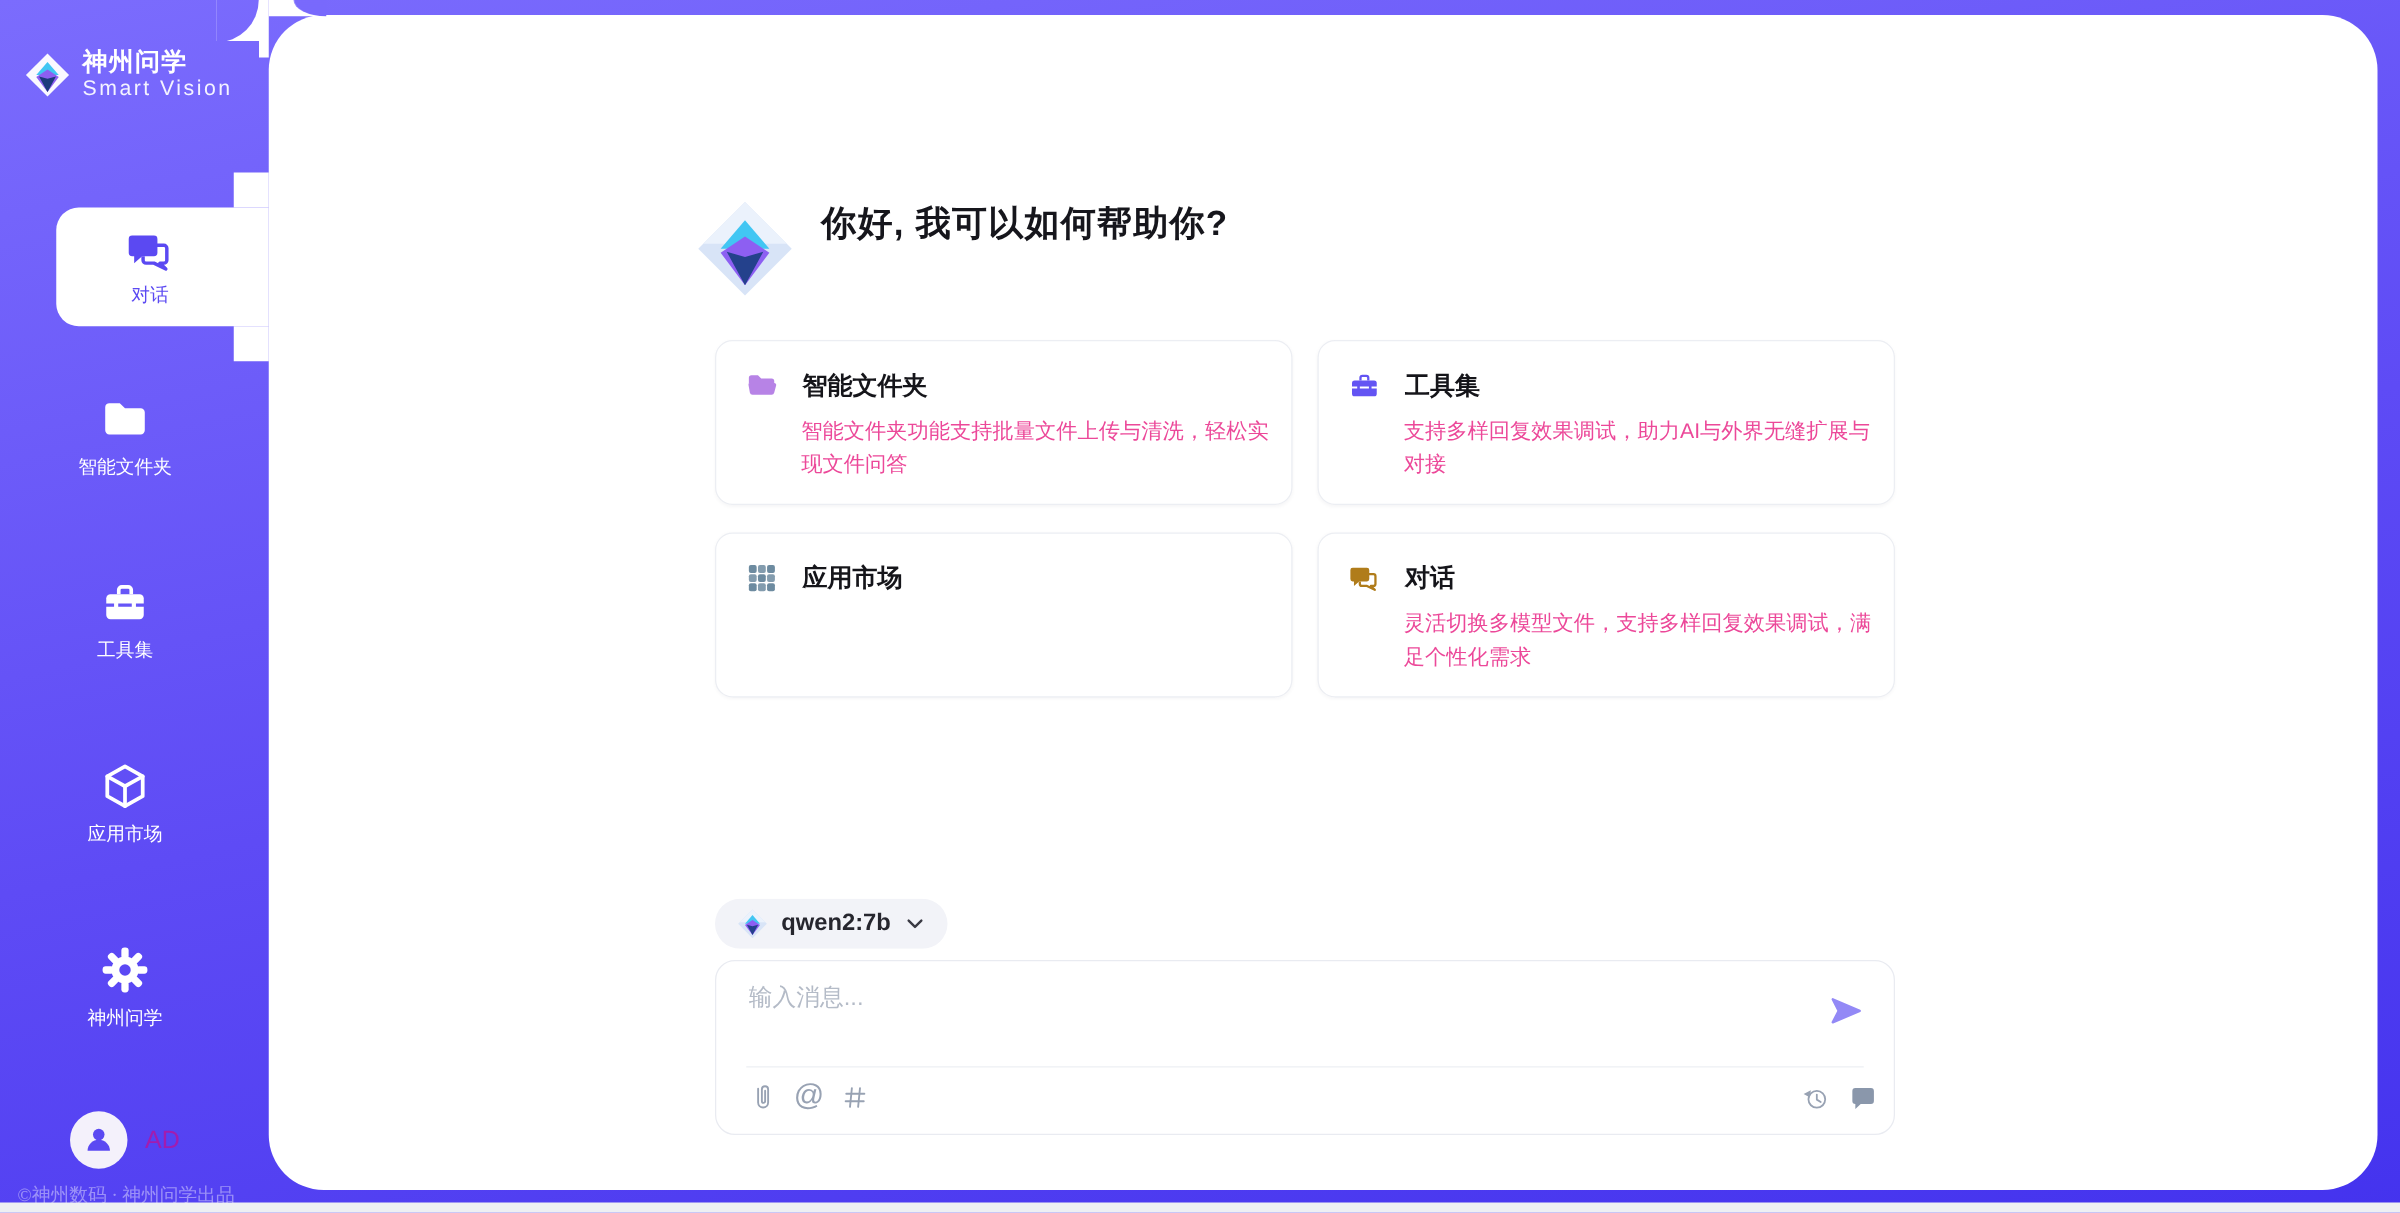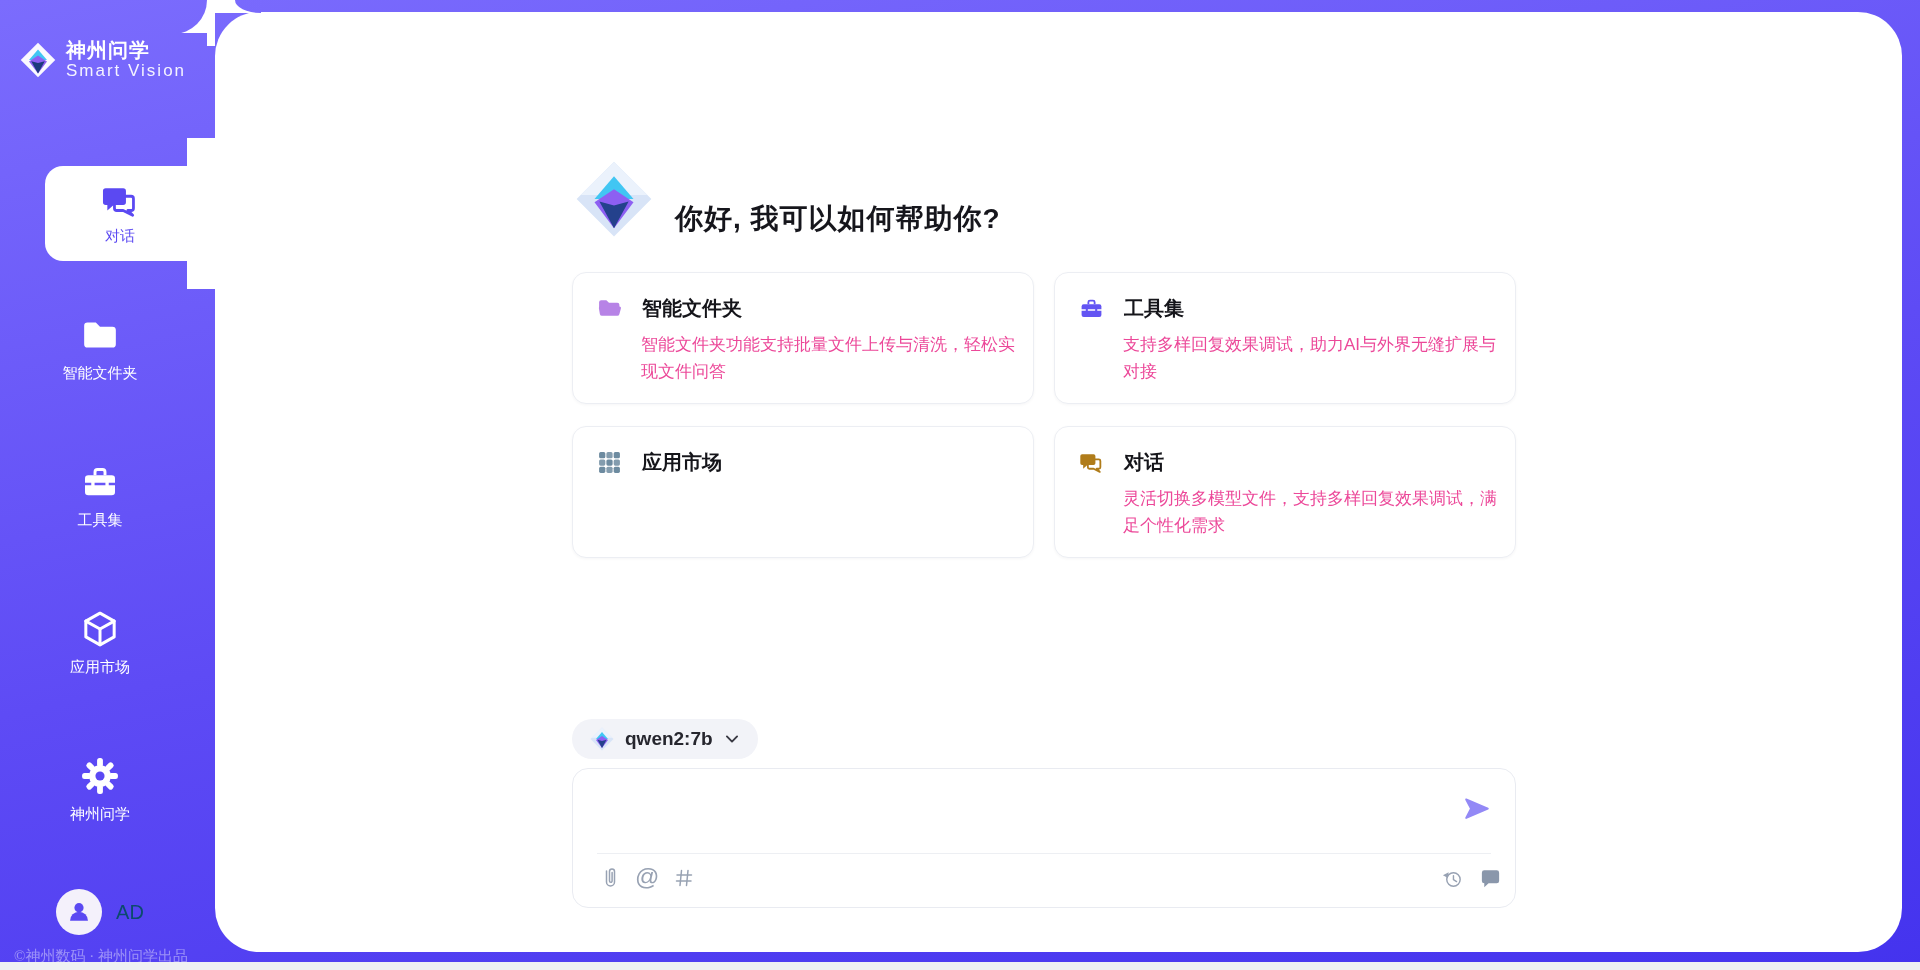--- a/index.html
+++ b/index.html
@@ -42,25 +42,25 @@
   }
   .nav-selected svg { display:block; margin:0 auto 7px auto; }
   .fillet { position:absolute; width:28px; height:28px; background:#fff; }
   .fillet-top    { left:187px; top:119px; }
   .fillet-bottom { left:187px; top:242px; }
   .fillet-top  .q { position:absolute; inset:0; border-bottom-right-radius:100%; }
   .fillet-bottom .q { position:absolute; inset:0; border-top-right-radius:100%; }
 
   .user-row { position:absolute; left:0; top:870px; width:200px; display:flex; align-items:center; justify-content:center; gap:14px; cursor:pointer; }
   .avatar { width:46px; height:46px; border-radius:50%; background:#f4f1fb; display:flex; align-items:center; justify-content:center; }
-  .user-name { color:#0c4a6e; font-size:20px; }
+  .user-name { color:#a21caf; font-size:20px; }
   .footer-note { position:absolute; left:14px; top:928px; color:rgba(255,255,255,.42); font-size:15px; white-space:nowrap;font-family:Liberation Serif, serif; }
 
   
-  .greeting { position:absolute; left:575px; top:160px; display:flex; align-items:flex-end; }
+  .greeting { position:absolute; left:557px; top:160px; display:flex; align-items:flex-start; }
   .greeting h1 { font-size:28px; font-weight:800; color:#16161c; margin-left:22px; letter-spacing:1px; }
 
   
   .card {
     position:absolute; width:462px; height:132px; background:#fff;
     border:1px solid #eceef3; border-radius:14px; cursor:pointer;
     box-shadow:0 1px 3px rgba(25,25,60,.04);
   }
   .card-head { position:absolute; left:24px; top:22px; display:flex; align-items:center; gap:20px; }
   .card-title { font-size:20px; font-weight:bold; color:#15151a; }
@@ -289,20 +289,21 @@
   <svg width="24" height="24">
       <use href="#gem-color"></use>
     </svg>
   <span class="model-name">qwen2:7b</span>
   <svg width="16" height="16" viewBox="0 0 22 22">
     <path d="M4 7.5 l7 7 7-7" fill="none" stroke="#3a3a44" stroke-width="2.6" stroke-linecap="round" stroke-linejoin="round"></path>
   </svg>
 </div>
 
 <div class="composer">
+  <textarea placeholder="输入消息..." style=""></textarea>
 
   <div class="send-btn">
     <svg width="28" height="28" viewBox="0 0 44 44">
       <path d="M5 7 L39 21.5 L5 36 L12.5 21.5 Z" fill="#9389f6" stroke="#9389f6" stroke-width="3" stroke-linejoin="round"></path>
     </svg>
   </div>
 
   <div class="composer-divider"></div>
 
   <div class="ctool ctool-clip">

